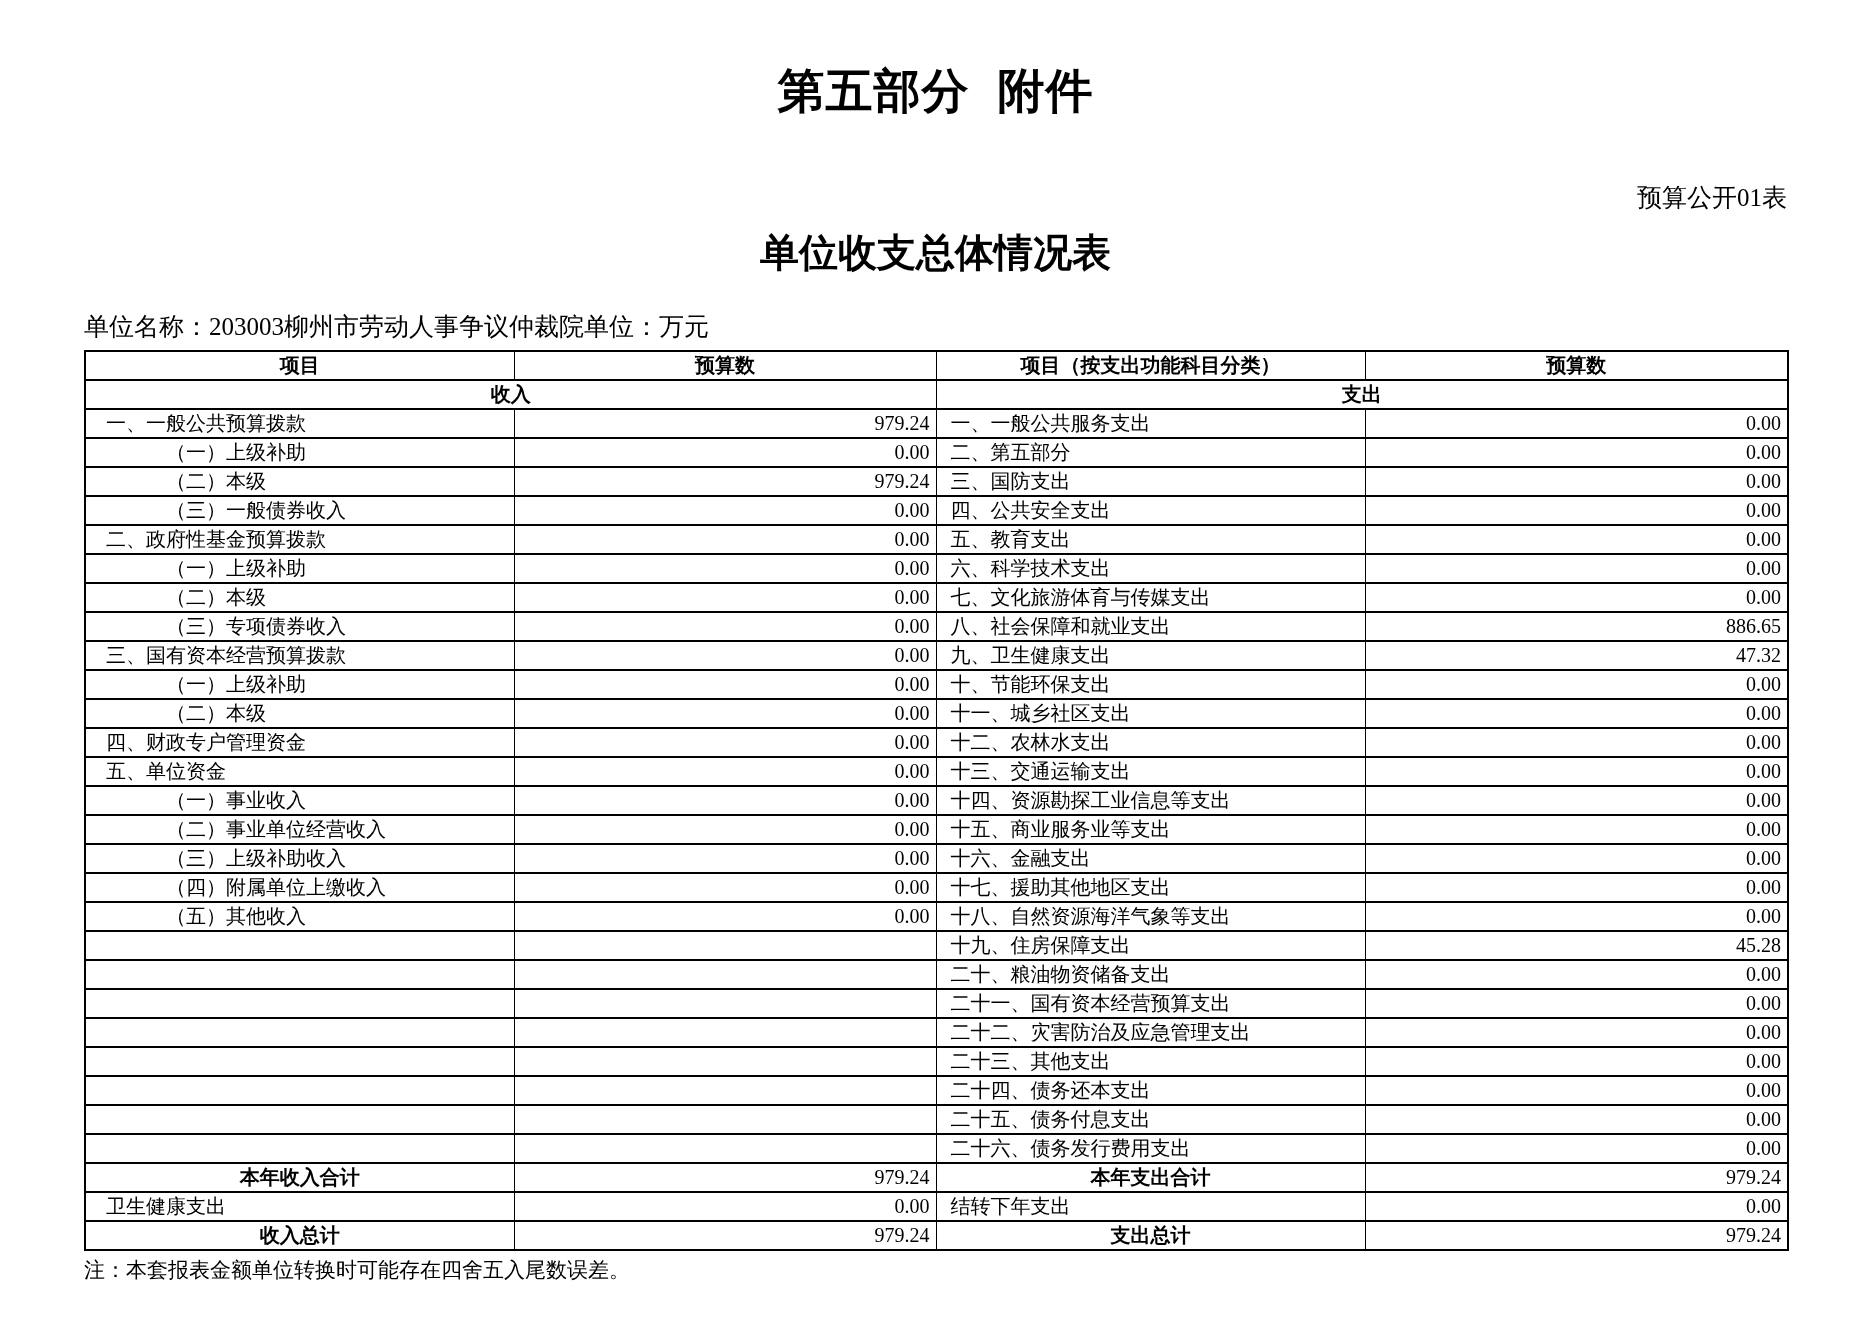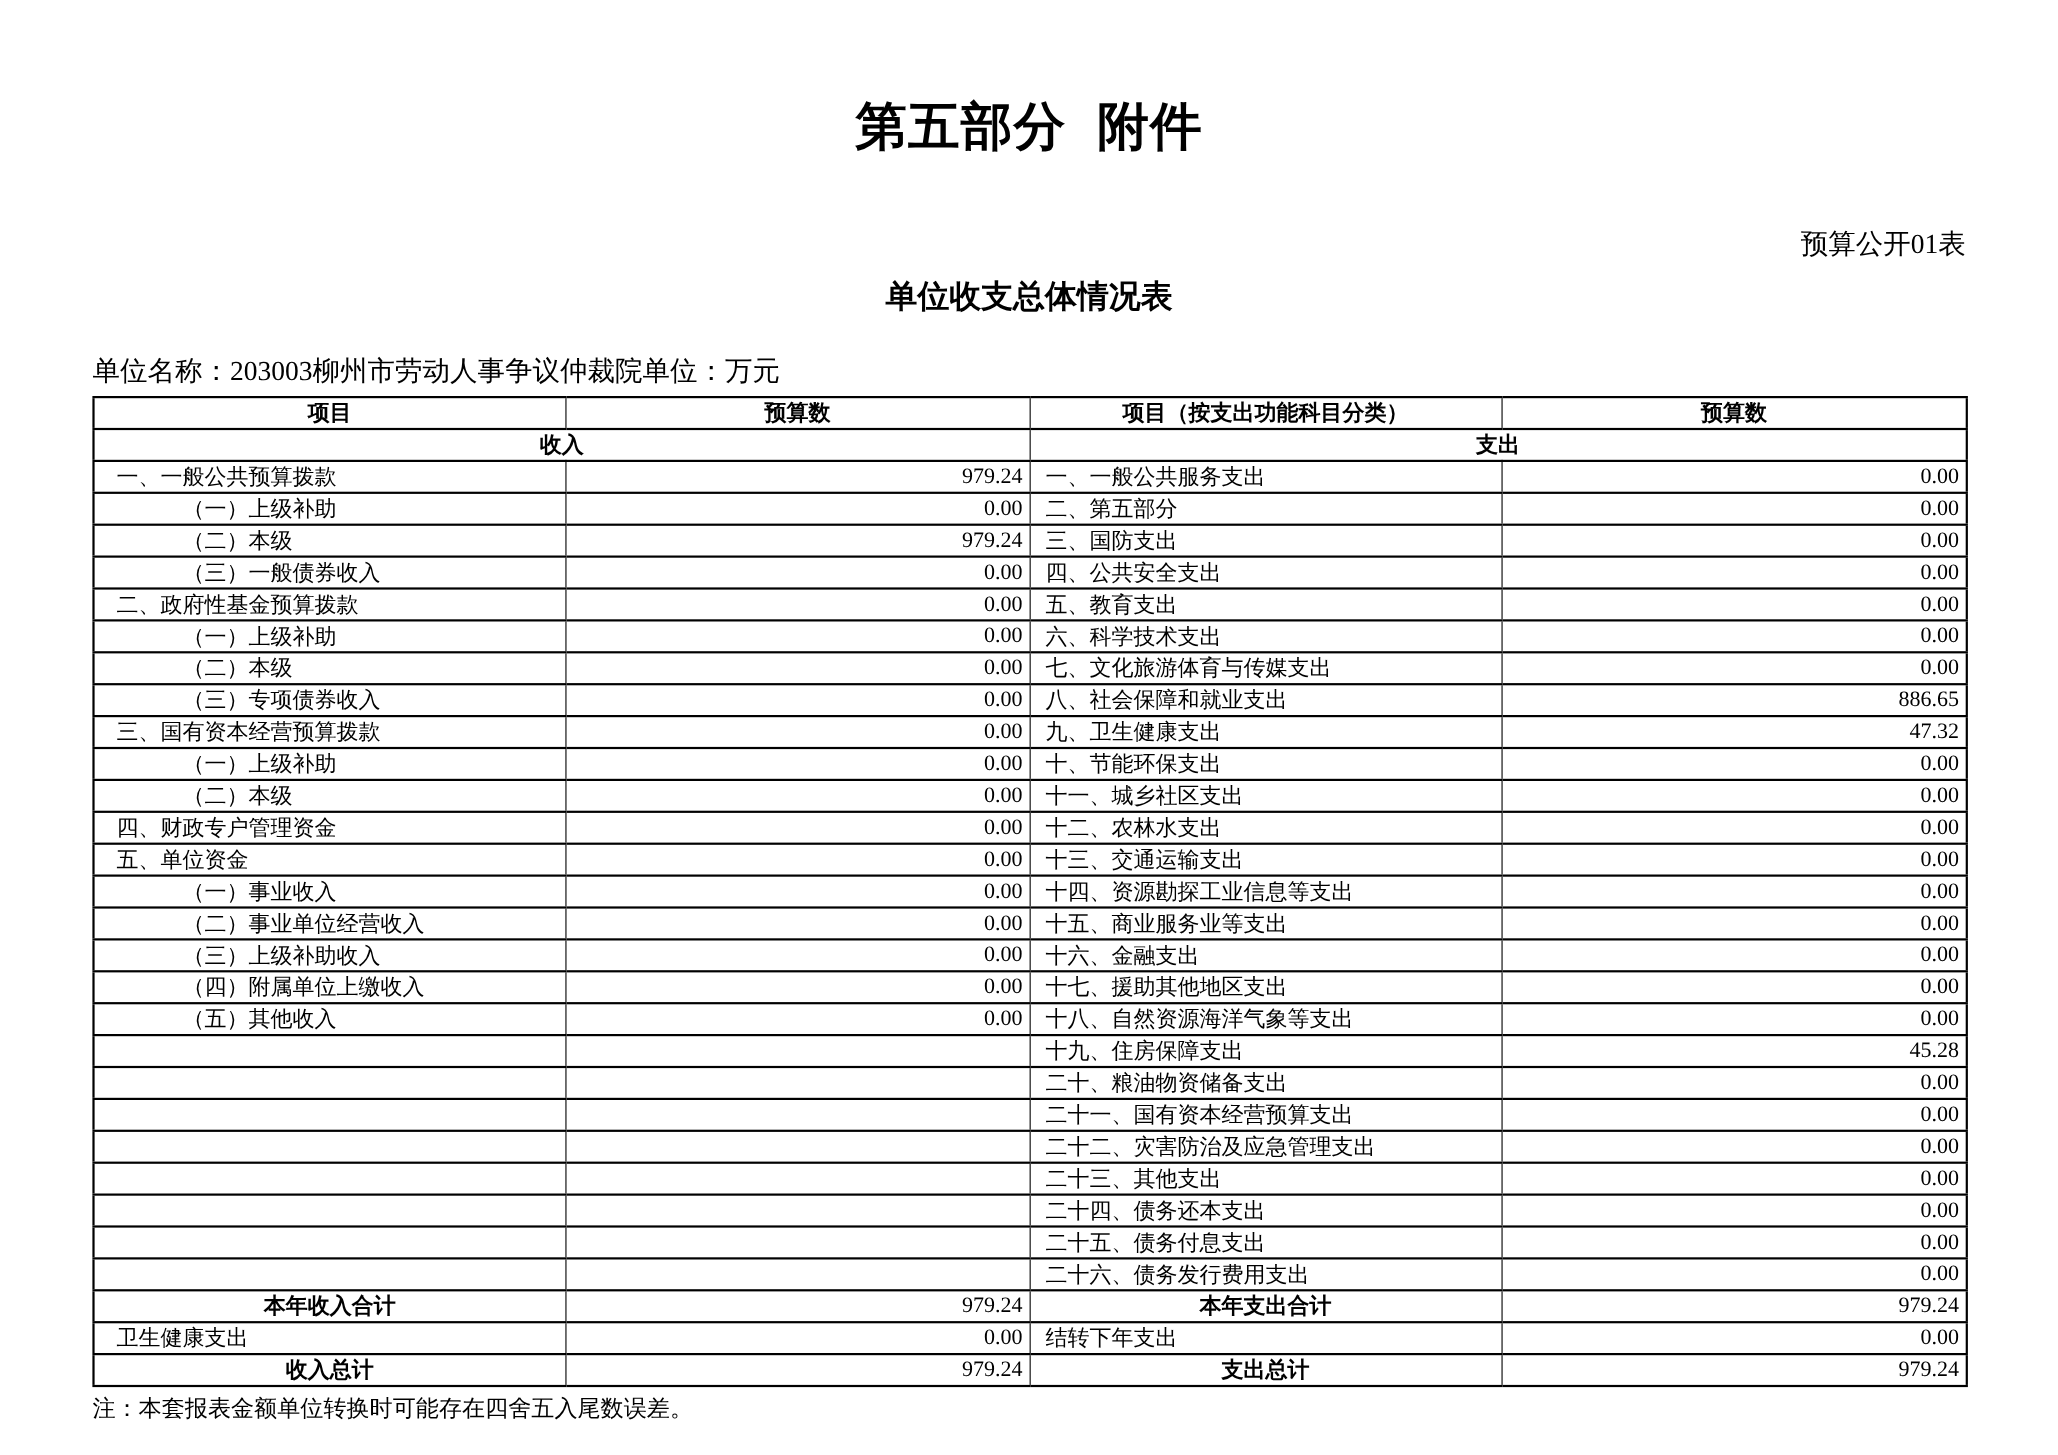--- a/index.html
+++ b/index.html
@@ -3,28 +3,28 @@
 <meta charset="utf-8">
 <style>
   * { margin:0; padding:0; box-sizing:border-box; }
   html, body { background:#ffffff; }
   body {
     width:1871px; height:1323px; overflow:hidden;
     color:#000; font-family:"Liberation Serif", serif;
   }
   .content { width:1703px; margin-left:84px; position:relative; }
   .part-title {
-    padding-top:84px; text-align:center; white-space:pre;
+    padding-top:60px; text-align:center; white-space:pre;
     font-family:"Liberation Sans", sans-serif; font-weight:bold;
     font-size:47px; letter-spacing:1px;
   }
   .table-code { margin-top:58px; text-align:right; font-size:25px; }
   .table-title {
     margin-top:12px; text-align:center;
-    font-family:Liberation Mono, monospace; font-weight:bold; font-size:29px;
+    font-family:Liberation Mono, monospace; font-weight:bold; font-size:39px;
   }
   .unit-line {
     margin-top:30px; margin-bottom:7px;
     display:flex; justify-content:flex-start; font-size:25px;
   }
   table.budget {
     width:1703px; border-collapse:collapse; table-layout:fixed;
     border:2px solid #000;
   }
   .budget th, .budget td {

